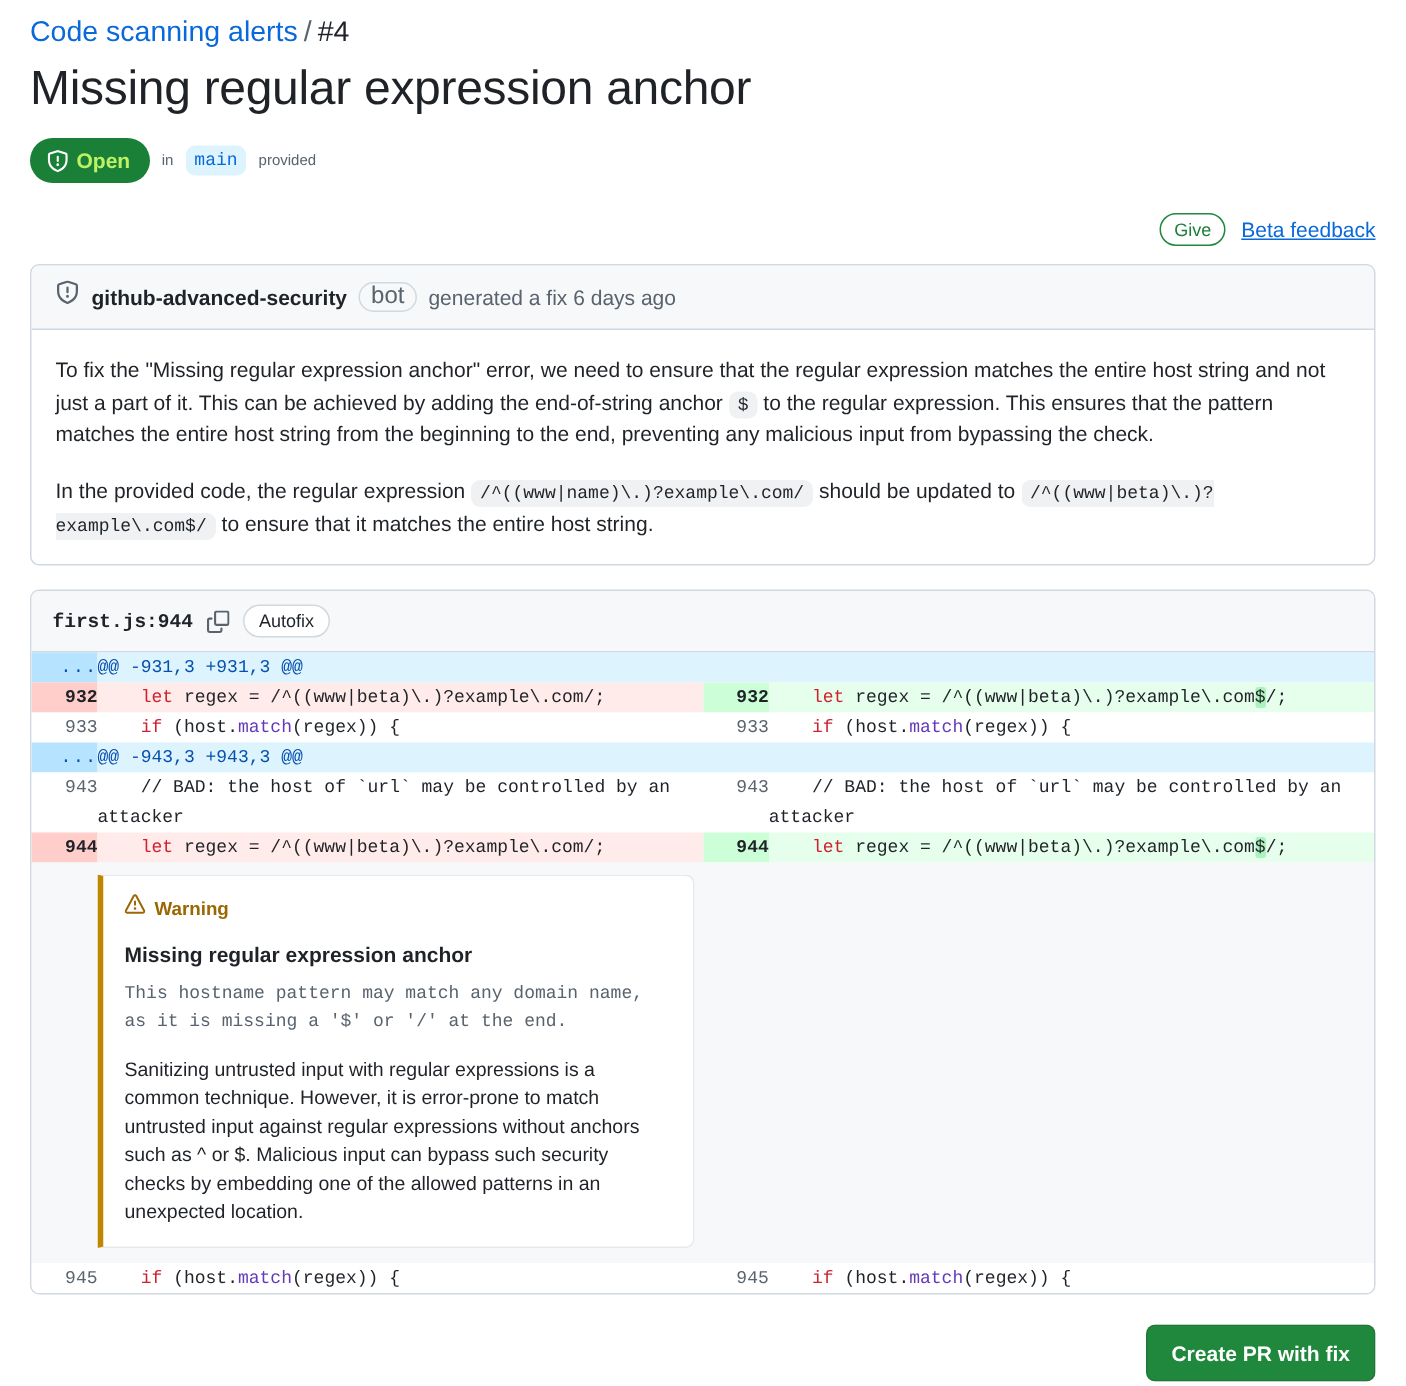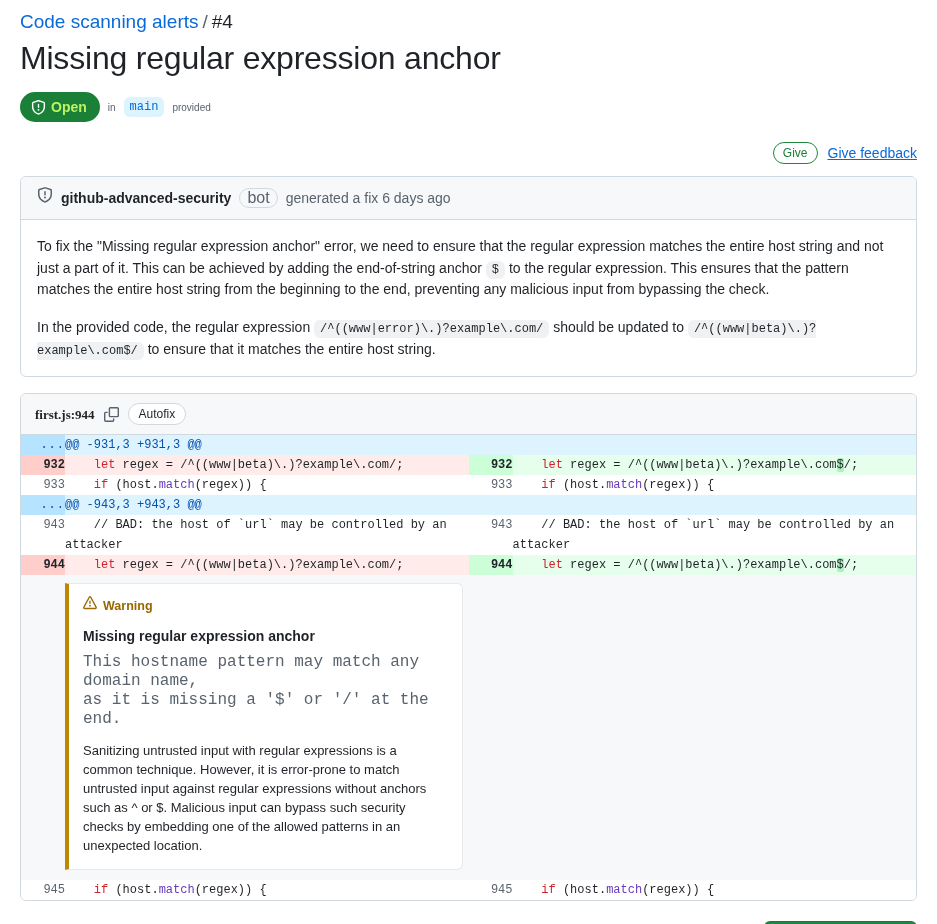--- a/index.html
+++ b/index.html
@@ -134,21 +134,21 @@
   
   .diff-head{
     background:var(--subtle);
     border-bottom:1px solid var(--border);
     padding:9px 14px;
     display:flex;
     align-items:center;
     gap:9px;
   }
   .diff-file{
-    font-family:Liberation Serif, serif;
+    font-family:Liberation Mono, monospace;
     font-size:13px;
     font-weight:700;
     color:var(--fg);
   }
   .copy-btn{display:flex;align-items:center;color:var(--muted);cursor:pointer;background:none;border:0;padding:0;}
   .autofix-chip{
     border:1px solid var(--border);
     border-radius:999px;
     font-size:12px;
     color:var(--fg);
@@ -215,21 +215,21 @@
   .warn-label{
     display:flex;align-items:center;gap:6px;
     color:var(--amber);
     font-weight:700;
     font-size:12.5px;
     margin-bottom:10px;
   }
   .warn-title{font-size:14px;font-weight:700;color:var(--fg);margin-bottom:7px;}
   .warn-mono{
     font-family:"Liberation Mono", monospace;
-    font-size:16px;
+    font-size:12px;
     line-height:19px;
     color:var(--muted);
     margin:0 0 12px 0;
     white-space:pre-line;
   }
   .warn-text{font-size:13px;line-height:19px;color:var(--fg);margin:0;}
 
   
   .footer{display:flex;justify-content:flex-end;padding:4px 0 18px 0;}
   .primary-btn{
@@ -265,38 +265,38 @@
       </span>
       <span>Open</span>
     </span>
     <span class="state-meta">in</span>
     <span class="branch-chip">main</span>
     <span class="state-meta">provided</span>
   </div>
 
   <div class="beta-row">
     <span class="beta-badge">Give</span>
-    <span class="feedback-link">Give feedback</span>
+    <span class="feedback-link">Beta feedback</span>
   </div>
 
   <div class="panel">
     <div class="panel-head">
       <span class="shield">
         <svg width="16" height="16" viewBox="0 0 16 16" fill="currentColor" aria-hidden="true">
           <path d="M7.467.133a1.748 1.748 0 0 1 1.066 0l5.25 1.68A1.75 1.75 0 0 1 15 3.48V7c0 1.566-.32 3.182-1.303 4.682-.983 1.498-2.585 2.813-5.032 3.855a1.69 1.69 0 0 1-1.33 0c-2.447-1.042-4.049-2.357-5.032-3.855C1.32 10.182 1 8.566 1 7V3.48a1.75 1.75 0 0 1 1.217-1.667Zm.61 1.429a.25.25 0 0 0-.153 0l-5.25 1.68a.25.25 0 0 0-.174.238V7c0 1.358.275 2.666 1.057 3.86.784 1.194 2.121 2.34 4.366 3.297a.2.2 0 0 0 .154 0c2.245-.956 3.582-2.104 4.366-3.298C13.225 9.666 13.5 8.36 13.5 7V3.48a.25.25 0 0 0-.174-.237l-5.25-1.68ZM8.75 4.75v3a.75.75 0 0 1-1.5 0v-3a.75.75 0 0 1 1.5 0ZM9 10.5a1 1 0 1 1-2 0 1 1 0 0 1 2 0Z"></path>
         </svg>
       </span>
       <span class="bot-name">github-advanced-security</span>
       <span class="bot-chip">bot</span>
       <span class="head-sub">generated a fix 6 days ago</span>
     </div>
     <div class="panel-body">
       <div id="fix-paragraphs">
           <p><span>To fix the "Missing regular expression anchor" error, we need to ensure that the regular expression matches the entire host string and not just a part of it. This can be achieved by adding the end-of-string anchor </span><code class="inline">$</code><span> to the regular expression. This ensures that the pattern matches the entire host string from the beginning to the end, preventing any malicious input from bypassing the check.</span></p>
-          <p><span>In the provided code, the regular expression </span><code class="inline">/^((www|error)\.)?example\.com/</code><span> should be updated to </span><code class="inline">/^((www|beta)\.)?example\.com$/</code><span> to ensure that it matches the entire host string.</span></p>
+          <p><span>In the provided code, the regular expression </span><code class="inline">/^((www|name)\.)?example\.com/</code><span> should be updated to </span><code class="inline">/^((www|beta)\.)?example\.com$/</code><span> to ensure that it matches the entire host string.</span></p>
         </div>
     </div>
   </div>
 
   <div class="panel">
     <div class="diff-head">
       <span class="diff-file">first.js:944</span>
       <button class="copy-btn" title="copy">
         <svg width="15" height="15" viewBox="0 0 16 16" fill="currentColor" aria-hidden="true">
           <path d="M0 6.75C0 5.784.784 5 1.75 5h1.5a.75.75 0 0 1 0 1.5h-1.5a.25.25 0 0 0-.25.25v7.5c0 .138.112.25.25.25h7.5a.25.25 0 0 0 .25-.25v-1.5a.75.75 0 0 1 1.5 0v1.5A1.75 1.75 0 0 1 9.25 16h-7.5A1.75 1.75 0 0 1 0 14.25Z"></path>

